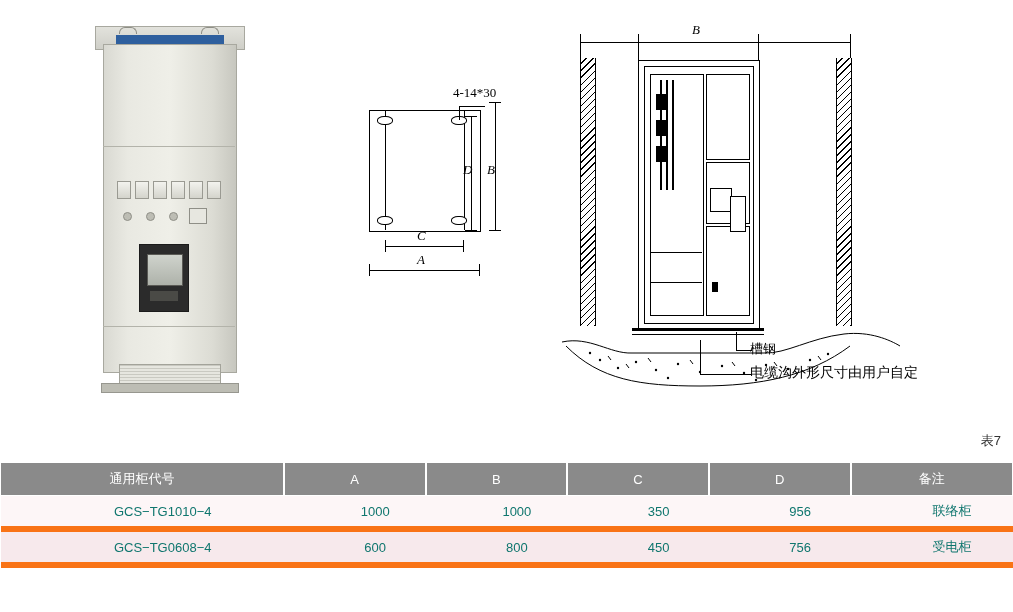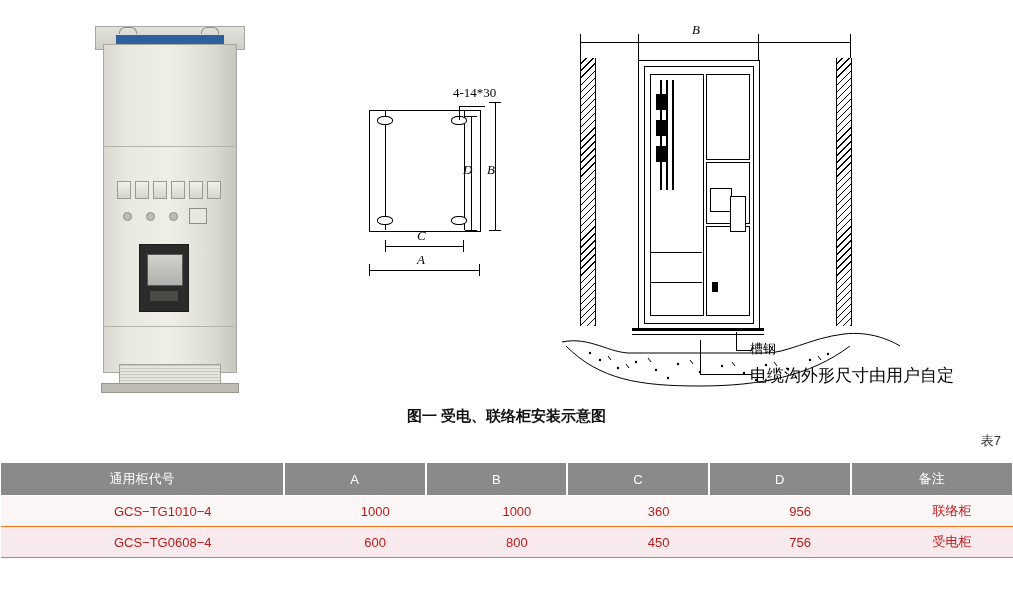--- a/index.html
+++ b/index.html
@@ -56,21 +56,21 @@
 
   
   .fig-caption{position:absolute;left:0;top:407px;width:1013px;text-align:center;
      font-size:15px;font-weight:bold;color:#111;font-family:"Liberation Sans",sans-serif;}
   .table-no{position:absolute;right:12px;top:432px;font-size:13px;color:#333;margin-left:37px;}
 
   
   table{position:absolute;left:0;top:462px;width:1013px;border-collapse:collapse;font-size:13px;}
   thead th{background:#8a8a8a;color:#fff;font-weight:normal;height:30px;border:1px solid #ffffff;
      font-family:"Liberation Sans",sans-serif;}
-  tbody td{height:28px;text-align:center;color:#b91c1c;border-bottom:1px solid #f97316;padding-left:42px;}
+  tbody td{height:28px;text-align:center;color:#0f766e;border-bottom:6px solid #f97316;padding-left:42px;}
   tbody tr:nth-child(odd){background:#fdf6f7;}
   tbody tr:nth-child(even){background:#f7e9ec;}
   .hdr-sep{border-right:2px solid #fff;}
 </style>
 </head>
 <body>
 
 <div class="stage">
 
   <div class="photo">
@@ -197,43 +197,42 @@
         <path d="M48,36 l3,4 M66,44 l3,4 M88,38 l3,4 M130,40 l3,4 M172,42 l3,4 M214,42 l3,4 M258,36 l3,4"></path>
       </g>
     </svg>
 
     <div class="ln" style="left:176px;top:312px;width:1px;height:18px;"></div>
     <div class="ln h" style="left:176px;top:330px;width:16px;"></div>
     <div class="lbl" style="left:190px;top:320px;font-family:Liberation Serif, serif;font-size:13px;">槽钢</div>
 
     <div class="ln" style="left:140px;top:320px;width:1px;height:34px;"></div>
     <div class="ln h" style="left:140px;top:354px;width:52px;"></div>
-    <div class="lbl" style="left:190px;top:344px;font-family:'Liberation Sans',sans-serif;font-size:17px;white-space:nowrap;">电缆沟外形尺寸由用户自定</div>
+    <div class="lbl" style="left:190px;top:344px;font-family:'Liberation Sans',sans-serif;font-size:14px;white-space:nowrap;">电缆沟外形尺寸由用户自定</div>
   </div>
 
-  <div class="fig-caption">图一  受电、联络柜安装示意图</div>
   <div class="table-no">表7</div>
 
   <table>
     <thead>
       <tr>
         <th style="width:28%" class="hdr-sep">通用柜代号</th>
         <th style="width:14%" class="hdr-sep">A</th>
         <th style="width:14%" class="hdr-sep">B</th>
         <th style="width:14%" class="hdr-sep">C</th>
         <th style="width:14%" class="hdr-sep">D</th>
         <th style="width:16%">备注</th>
       </tr>
     </thead>
     <tbody>
       <tr>
         <td>GCS−TG1010−4</td>
         <td>1000</td>
         <td>1000</td>
-        <td>360</td>
+        <td>350</td>
         <td>956</td>
         <td>联络柜</td>
       </tr>
       <tr>
         <td>GCS−TG0608−4</td>
         <td>600</td>
         <td>800</td>
         <td>450</td>
         <td>756</td>
         <td>受电柜</td>

